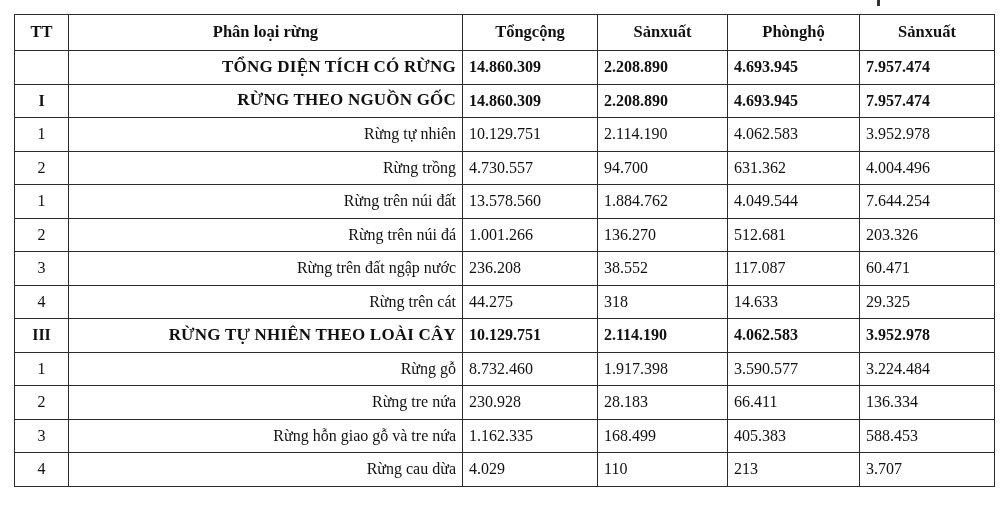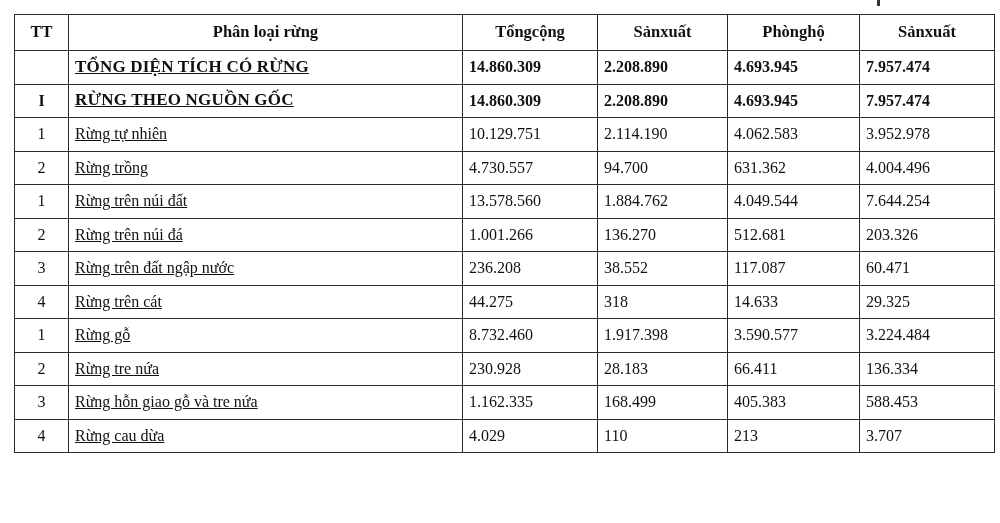--- a/index.html
+++ b/index.html
@@ -36,21 +36,21 @@
     background: #ffffff;
   }
   table.forest-table thead th {
     height: 36px;
     font-weight: bold;
     text-align: center;
     font-size: 16.5px;
   }
   table.forest-table tbody td { height: 33.5px; }
   td.col-tt { text-align: center; }
-  td.col-category { text-align: left; padding-left: 8px; text-decoration: underline; }
+  td.col-category { text-align: right; padding-left: 8px; }
   td.num { text-align: left; padding-right: 10px; }
   tr.section-row td { font-weight: bold; }
   tr.section-row td.col-category { font-size: 17px; letter-spacing: 0.2px; }
 </style>
 </head>
 <body>
 
 <div class="fragment-mark"></div>
 
 <table class="forest-table">
@@ -130,20 +130,28 @@
         <td class="num">60.471</td>
       </tr>
       <tr>
         <td class="col-tt">4</td>
         <td class="col-category">Rừng trên cát</td>
         <td class="num">44.275</td>
         <td class="num">318</td>
         <td class="num">14.633</td>
         <td class="num">29.325</td>
       </tr>
+      <tr class="section-row">
+        <td class="col-tt">III</td>
+        <td class="col-category">RỪNG TỰ NHIÊN THEO LOÀI CÂY</td>
+        <td class="num">10.129.751</td>
+        <td class="num">2.114.190</td>
+        <td class="num">4.062.583</td>
+        <td class="num">3.952.978</td>
+      </tr>
       <tr>
         <td class="col-tt">1</td>
         <td class="col-category">Rừng gỗ</td>
         <td class="num">8.732.460</td>
         <td class="num">1.917.398</td>
         <td class="num">3.590.577</td>
         <td class="num">3.224.484</td>
       </tr>
       <tr>
         <td class="col-tt">2</td>

